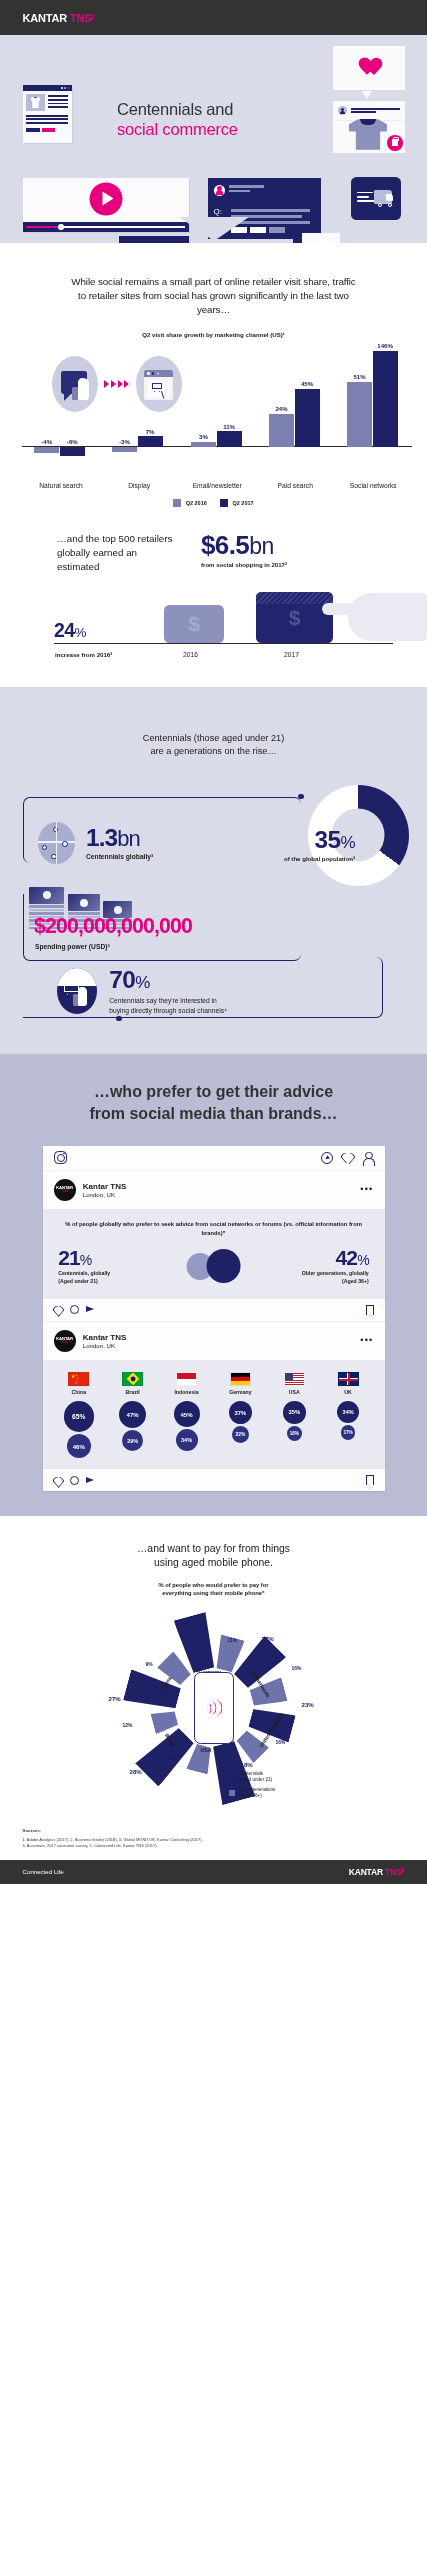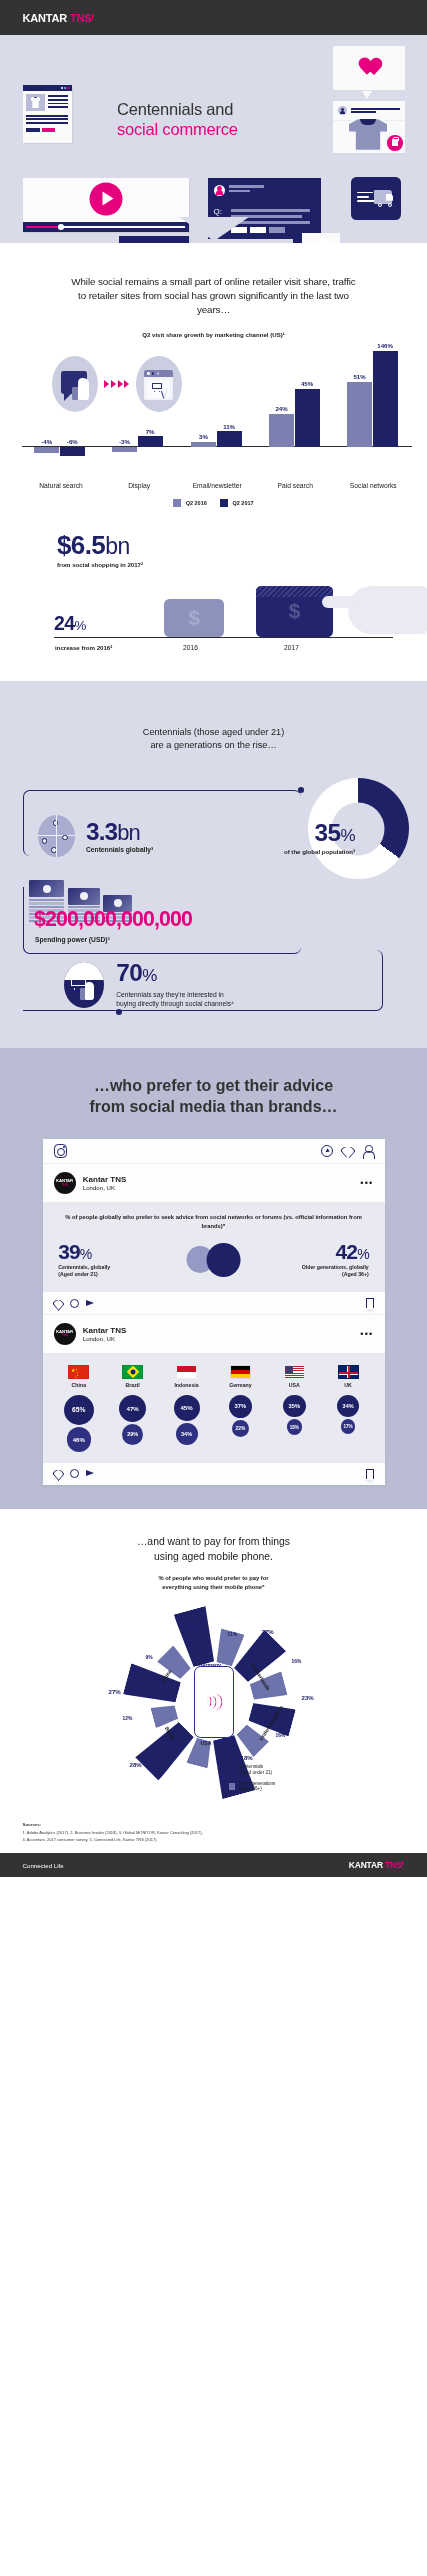--- a/index.html
+++ b/index.html
@@ -252,21 +252,21 @@
     width:8px;height:8px;border-radius:50%;background:#f1f2f7;}
   .stack .lines{display:flex;flex-direction:column;gap:1.2px;margin-top:1.2px;}
   .stack .lines i{height:2.4px;background:#b3b7d6;display:block;}
   .stack .lines i:nth-child(odd){background:#9297c2;}
 
   .t2{left:22.6px;top:120px;width:278px;height:67px;border-top:none;border-right:none;border-radius:0 0 6.7px 6.7px;}
   .bigmoney{position:absolute;left:34px;top:142px;font-size:21.4px;font-weight:bold;color:#e6007e;letter-spacing:-0.9px;line-height:1;}
   .capbig{position:absolute;left:35px;top:169px;font-size:6.7px;font-weight:600;}
 
   .t3{left:22.6px;top:183px;width:360px;height:61px;border-top:none;border-left:none;border-radius:0 6.7px 6.7px 0;}
-  .co3{position:absolute;left:64px;top:194px;display:flex;align-items:center;gap:12.2px;}
+  .co3{position:absolute;left:57px;top:194px;display:flex;gap:12.2px;}
   .circ70{width:40px;height:46px;border-radius:50%;background:#1f2167;position:relative;overflow:hidden;}
   .circ70:before{content:"";position:absolute;left:0;top:0;width:40px;height:18.3px;background:#fff;}
   .c70-cart{position:absolute;left:7.3px;top:15.3px;width:16px;height:12.2px;}
   .c70-cart .bx{position:absolute;left:0;top:0;width:14.7px;height:8.5px;border:1.5px solid #fff;border-radius:0.6px;}
   .c70-cart .w{position:absolute;width:1.8px;height:1.8px;border-radius:50%;background:#fff;bottom:0;}
   .c70-th{position:absolute;left:16px;top:19.5px;width:13.4px;height:18.3px;}
   .c70-th .pd{position:absolute;left:0;top:6.7px;width:5.5px;height:11.6px;background:#7b80b0;border-radius:1.2px;}
   .c70-th .hd{position:absolute;left:4.9px;top:0;width:9.2px;height:18.3px;background:#fff;border-radius:3.7px 4.3px 2.4px 1.2px;}
   .num3{font-size:24.4px;font-weight:bold;color:#1f2167;line-height:1;letter-spacing:-0.6px;}
   .num3 em{font-style:normal;font-weight:400;font-size:17px;}
@@ -602,20 +602,21 @@
         </div>
       <div>
           <span class="swatch dark"></span>
         <span>Q2 2017</span>
         </div>
     </div>
   </div>
 
   <div class="sec2">
     <div class="row65">
+      <div class="copy65">…and the top 500 retailers globally earned an estimated</div>
       <div>
         <div class="big65">
           <span>$6.5</span><em>bn</em>
         </div>
         <div class="cap65">from social shopping in 2017²</div>
       </div>
     </div>
 
     <div class="row24">
       <div class="pct24">
@@ -652,21 +653,21 @@
 
       <div class="co co1">
         <div class="globe">
           <div class="gmark" style="left:14.7px;top:4.9px;"></div>
           <div class="gmark" style="left:24.4px;top:19.5px;"></div>
           <div class="gmark" style="left:3.7px;top:23px;"></div>
           <div class="gmark" style="left:13.4px;top:32px;"></div>
         </div>
         <div>
           <div class="num1">
-            <span>3.3</span><em>bn</em>
+            <span>1.3</span><em>bn</em>
           </div>
           <div class="cap1">Centennials globally³</div>
         </div>
       </div>
 
       <div class="co2">
         <div class="num2">
           <span>35</span><em>%</em>
         </div>
         <div class="cap2">of the global population³</div>
@@ -764,21 +765,21 @@
             <div class="l">London, UK</div>
           </div>
           <div class="dots">•••</div>
         </div>
 
         <div class="post-body">
           <div class="q-text">% of people globally who prefer to seek advice from social networks or forums (vs. official information from brands)⁵</div>
           <div class="split">
             <div>
               <div class="sp-val">
-                <span>39</span><em>%</em>
+                <span>21</span><em>%</em>
               </div>
               <div class="sp-cap">
                 <span>Centennials, globally</span><br>
                 <span>(Aged under 21)</span>
               </div>
             </div>
             <div class="circles">
                 <div class="cA"></div>
                 <div class="cB"></div>
               </div>

